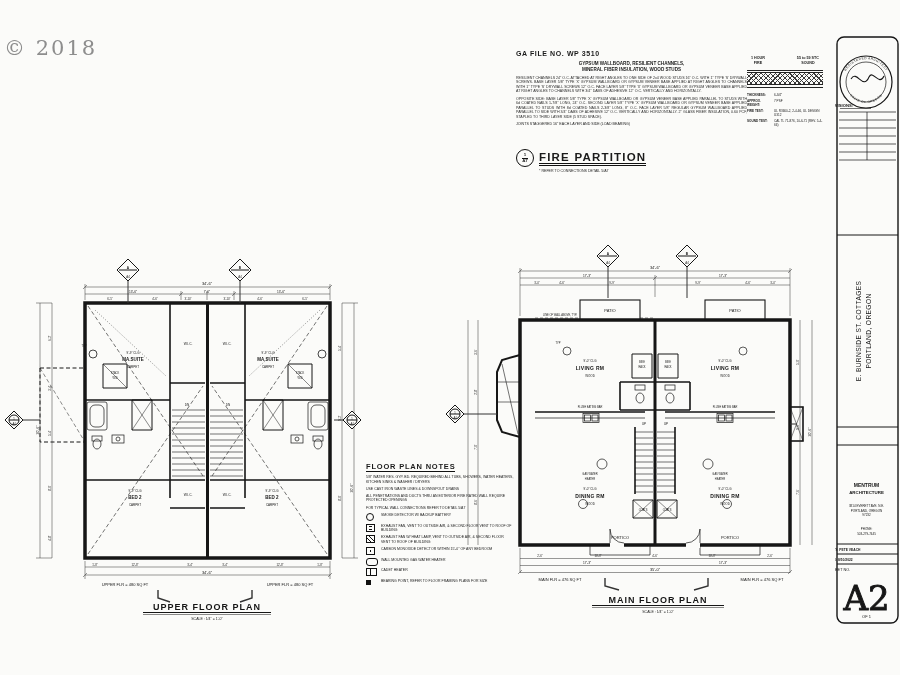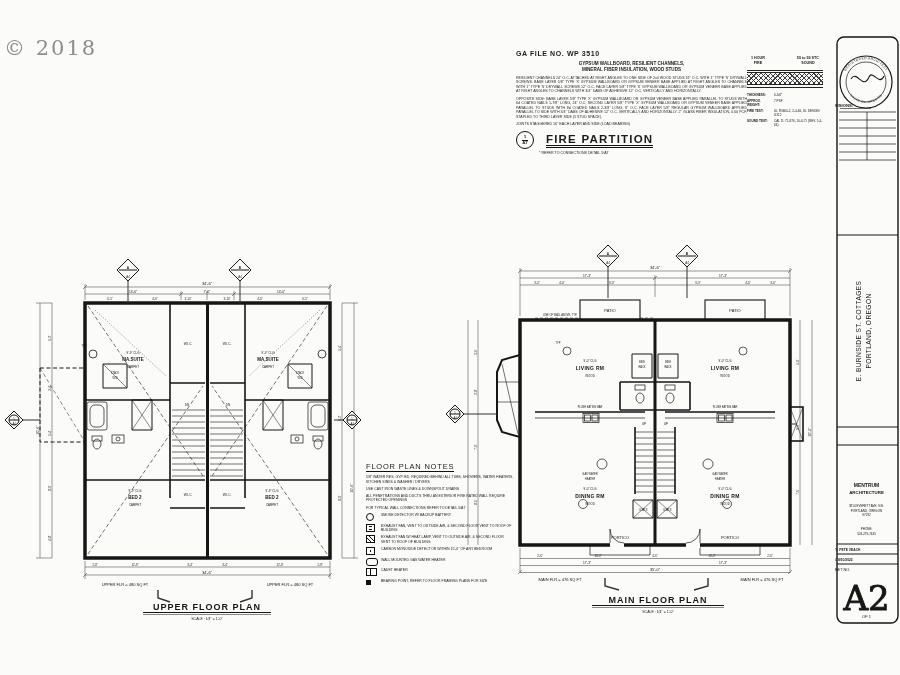--- a/index.html
+++ b/index.html
@@ -8,41 +8,41 @@
   .abs{position:absolute;}
   
   .watermark{left:4px;top:36px;font-size:21px;color:#8d8d8d;letter-spacing:2px;
              font-family:"DejaVu Serif",serif;}
   
   .specblock{left:516px;top:50px;width:231px;}
   .spec-file{font-size:7px;font-weight:bold;letter-spacing:.6px;margin-bottom:4px;}
   .spec-asm{text-align:center;font-size:4.6px;font-weight:bold;line-height:1.3;}
   .spec-para{font-size:3.6px;line-height:1.25;text-align:justify;margin-top:3px;color:#2a2a2a;}
   .spec-joints{font-size:3.6px;margin-top:3px;}
-  .fire-row{display:flex;align-items:center;gap:12px;margin-top:5px;}
+  .fire-row{display:flex;align-items:center;gap:5px;margin-top:23px;}
   .detail-bubble{width:16px;height:16px;border:1.2px solid #111;border-radius:50%;
      display:flex;flex-direction:column;align-items:center;justify-content:center;
      font-size:4.4px;font-weight:bold;flex:0 0 auto;line-height:1.1;}
   .detail-bubble .top{border-bottom:.8px solid #111;padding:0 2px;}
   .fire-title{font-size:11.5px;font-weight:bold;letter-spacing:1.2px;border-bottom:3px double #111;}
   .fire-note{font-size:3.6px;margin-top:2px;margin-left:23px;}
   
   .ratingbox{left:747px;top:56px;width:76px;}
   .rating-hdr{display:flex;justify-content:space-between;font-size:3.7px;font-weight:bold;
               text-align:center;line-height:1.3;padding:0 4px;}
   .hatchwrap{border-top:1px solid #222;border-bottom:1px solid #222;padding:1.5px 0;margin:4px 0 5px;}
   .hatchbar{height:11px;border-top:1px solid #222;border-bottom:1px solid #222;
     background:repeating-linear-gradient(45deg,#3a3a3a 0 .8px,transparent .8px 3.4px),
                repeating-linear-gradient(-45deg,#3a3a3a 0 .8px,transparent .8px 3.4px);}
   .rating-row{display:flex;font-size:3.1px;line-height:1.3;margin-bottom:2px;}
   .rating-row .lab{width:27px;flex:0 0 auto;font-weight:bold;}
   .rating-row .val{flex:1;}
   
   .notesblock{left:366px;top:455px;width:148px;}
-  .notes-title{font-size:7.5px;font-weight:normal;letter-spacing:.8px;border-bottom:1.5px solid #111;
+  .notes-title{font-size:7.5px;font-weight:bold;letter-spacing:.8px;border-bottom:1.5px solid #111;
                display:inline-block;margin-bottom:3px;}
   .note-item{font-size:3.5px;line-height:1.3;margin-bottom:2.6px;}
   .legend-row{display:flex;gap:3px;font-size:3.5px;line-height:1.3;margin-bottom:2.6px;align-items:flex-start;}
   .sym{flex:0 0 12px;display:flex;justify-content:flex-start;}
   .i-smoke{display:block;width:6px;height:6px;border:.9px solid #111;border-radius:50%;margin-top:.5px;}
   .i-fan{display:block;width:7px;height:6px;border:.9px solid #111;
          background:radial-gradient(circle at 50% 50%,transparent 0 1.4px,#111 1.4px 2px,transparent 2px);}
   .i-fanheat{display:block;width:7px;height:6px;border:.9px solid #111;
          background:repeating-linear-gradient(45deg,#111 0 .6px,transparent .6px 2.6px);}
   .i-co{display:block;width:7px;height:6px;border:.9px solid #111;

